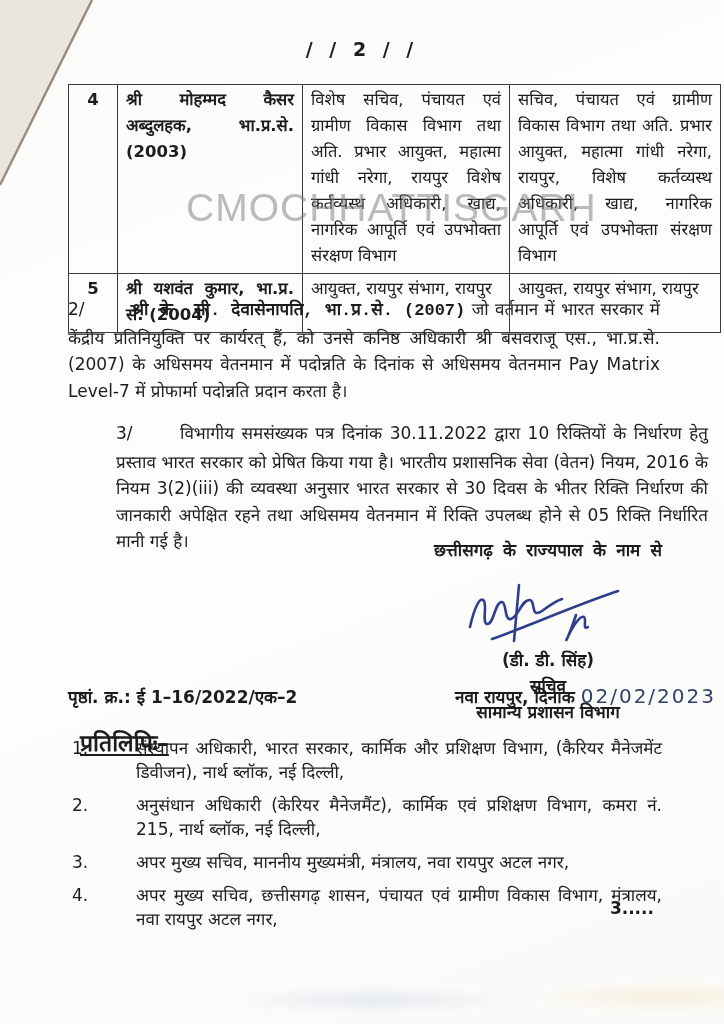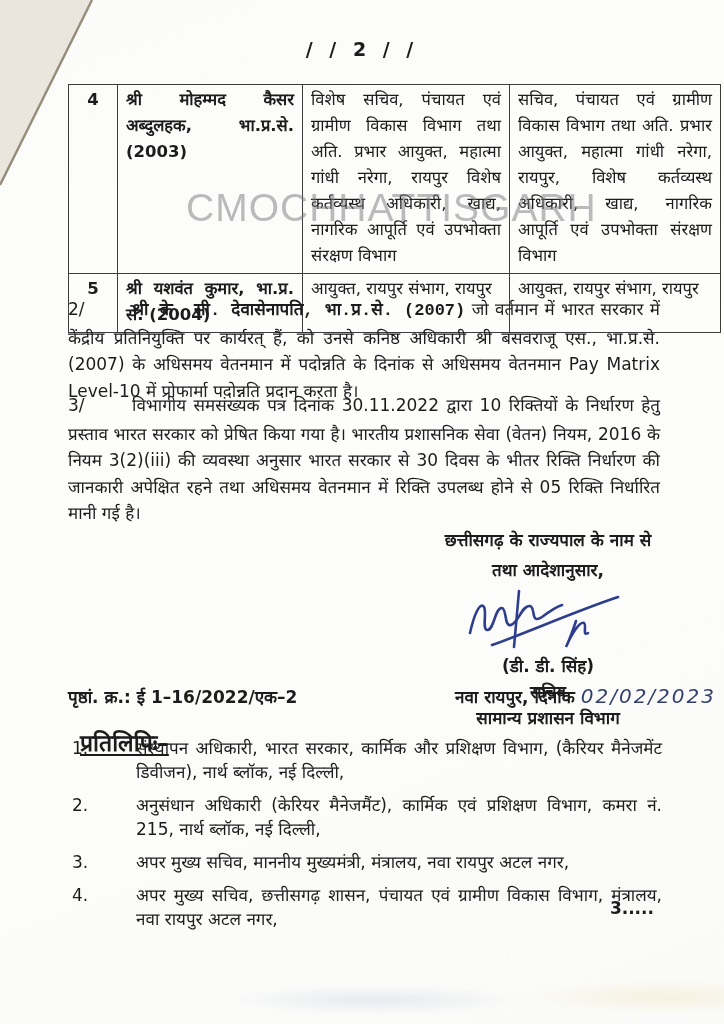--- a/index.html
+++ b/index.html
@@ -51,39 +51,39 @@
     pointer-events:none;white-space:nowrap;
   }
 
   .para{
     position:absolute;left:68px;width:592px;
     margin:0;font-size:17px;line-height:26.5px;text-align:justify;
   }
   .para .pnum{display:inline-block;width:64px;font-weight:400;}
   .para b{font-weight:700;font-family:Liberation Mono, monospace;}
   #para2{top:296px;}
-  #para3{top:392px;}
+  #para3{top:420px;margin-left:48px;}
 
   .sigblock{
     position:absolute;left:378px;top:523px;width:340px;
     text-align:center;font-size:17px;line-height:26px;font-weight:700;
   }
-  .sigline{margin:4px;}
+  .sigline{margin:16px;font-family:Liberation Mono, monospace;}
   .signature-wrap{height:66px;position:relative;}
   .signature-wrap svg{position:absolute;left:78px;top:-6px;}
   .signame{margin:0;text-align:center;}
   .sigrole{margin:0;font-weight:700;text-align:center;}
 
   .refline{
     position:absolute;left:68px;top:684px;width:648px;
     display:flex;justify-content:space-between;align-items:baseline;
     font-size:17px;font-weight:700;line-height:24px;
   }
   .hand-date{
-    font-weight:400;font-style:italic;
+    font-weight:400;
     color:#33406e;font-size:20px;letter-spacing:2px;
     padding-left:6px;
   }
 
   .copyhead{
     position:absolute;left:68px;top:714px;margin:12px;
     font-size:23px;font-weight:700;text-decoration:underline;
     text-underline-offset:3px;
   }
 
@@ -128,27 +128,26 @@
         <td class="c-sno">5</td>
         <td class="c-name">श्री यशवंत कुमार, भा.प्र. से. (2004)</td>
         <td class="c-d1">आयुक्त, रायपुर संभाग, रायपुर</td>
         <td class="c-d2">आयुक्त, रायपुर संभाग, रायपुर</td>
       </tr>
     </tbody>
   </table>
 
   <div class="watermark">CMOCHHATTISGARH</div>
 
-  <p class="para" id="para2"><span class="pnum">2/</span><b>श्री के. सी. देवासेनापति, भा.प्र.से. (2007)</b><span> जो वर्तमान में भारत सरकार में केंद्रीय प्रतिनियुक्ति पर कार्यरत् हैं, को उनसे कनिष्ठ अधिकारी श्री बसवराजू एस., भा.प्र.से. (2007) के अधिसमय वेतनमान में पदोन्नति के दिनांक से अधिसमय वेतनमान Pay Matrix Level-10 में प्रोफार्मा पदोन्नति प्रदान करता है।</span></p>
+  <p class="para" id="para2"><span class="pnum">2/</span><b>श्री के. सी. देवासेनापति, भा.प्र.से. (2007)</b><span> जो वर्तमान में भारत सरकार में केंद्रीय प्रतिनियुक्ति पर कार्यरत् हैं, को उनसे कनिष्ठ अधिकारी श्री बसवराजू एस., भा.प्र.से. (2007) के अधिसमय वेतनमान में पदोन्नति के दिनांक से अधिसमय वेतनमान Pay Matrix Level-7 में प्रोफार्मा पदोन्नति प्रदान करता है।</span></p>
 
   <p class="para" id="para3"><span class="pnum">3/</span><b></b><span>विभागीय समसंख्यक पत्र दिनांक 30.11.2022 द्वारा 10 रिक्तियों के निर्धारण हेतु प्रस्ताव भारत सरकार को प्रेषित किया गया है। भारतीय प्रशासनिक सेवा (वेतन) नियम, 2016 के नियम 3(2)(iii) की व्यवस्था अनुसार भारत सरकार से 30 दिवस के भीतर रिक्ति निर्धारण की जानकारी अपेक्षित रहने तथा अधिसमय वेतनमान में रिक्ति उपलब्ध होने से 05 रिक्ति निर्धारित मानी गई है।</span></p>
 
   <div class="sigblock">
     <p class="sigline">छत्तीसगढ़ के राज्यपाल के नाम से</p>
-    <p class="sigline">तथा आदेशानुसार,</p>
     <div class="signature-wrap">
       <svg width="190" height="72" viewBox="0 0 190 72">
         <g fill="none" stroke="#2f3e8c" stroke-width="2.6" stroke-linecap="round">
           <path d="M14 52 C18 34 24 20 28 26 C31 31 26 48 31 49 C38 50 39 26 46 27 C51 28 48 46 55 44 C63 41 66 24 74 25 C80 26 74 44 86 36 C94 30 100 26 106 24"></path>
           <path d="M63 10 L58 66"></path>
           <path d="M36 64 C70 52 120 30 162 16"></path>
           <path d="M120 40 C116 52 112 62 110 66 C116 52 124 40 128 42 C131 44 126 56 132 52"></path>
         </g>
       </svg>
     </div>

